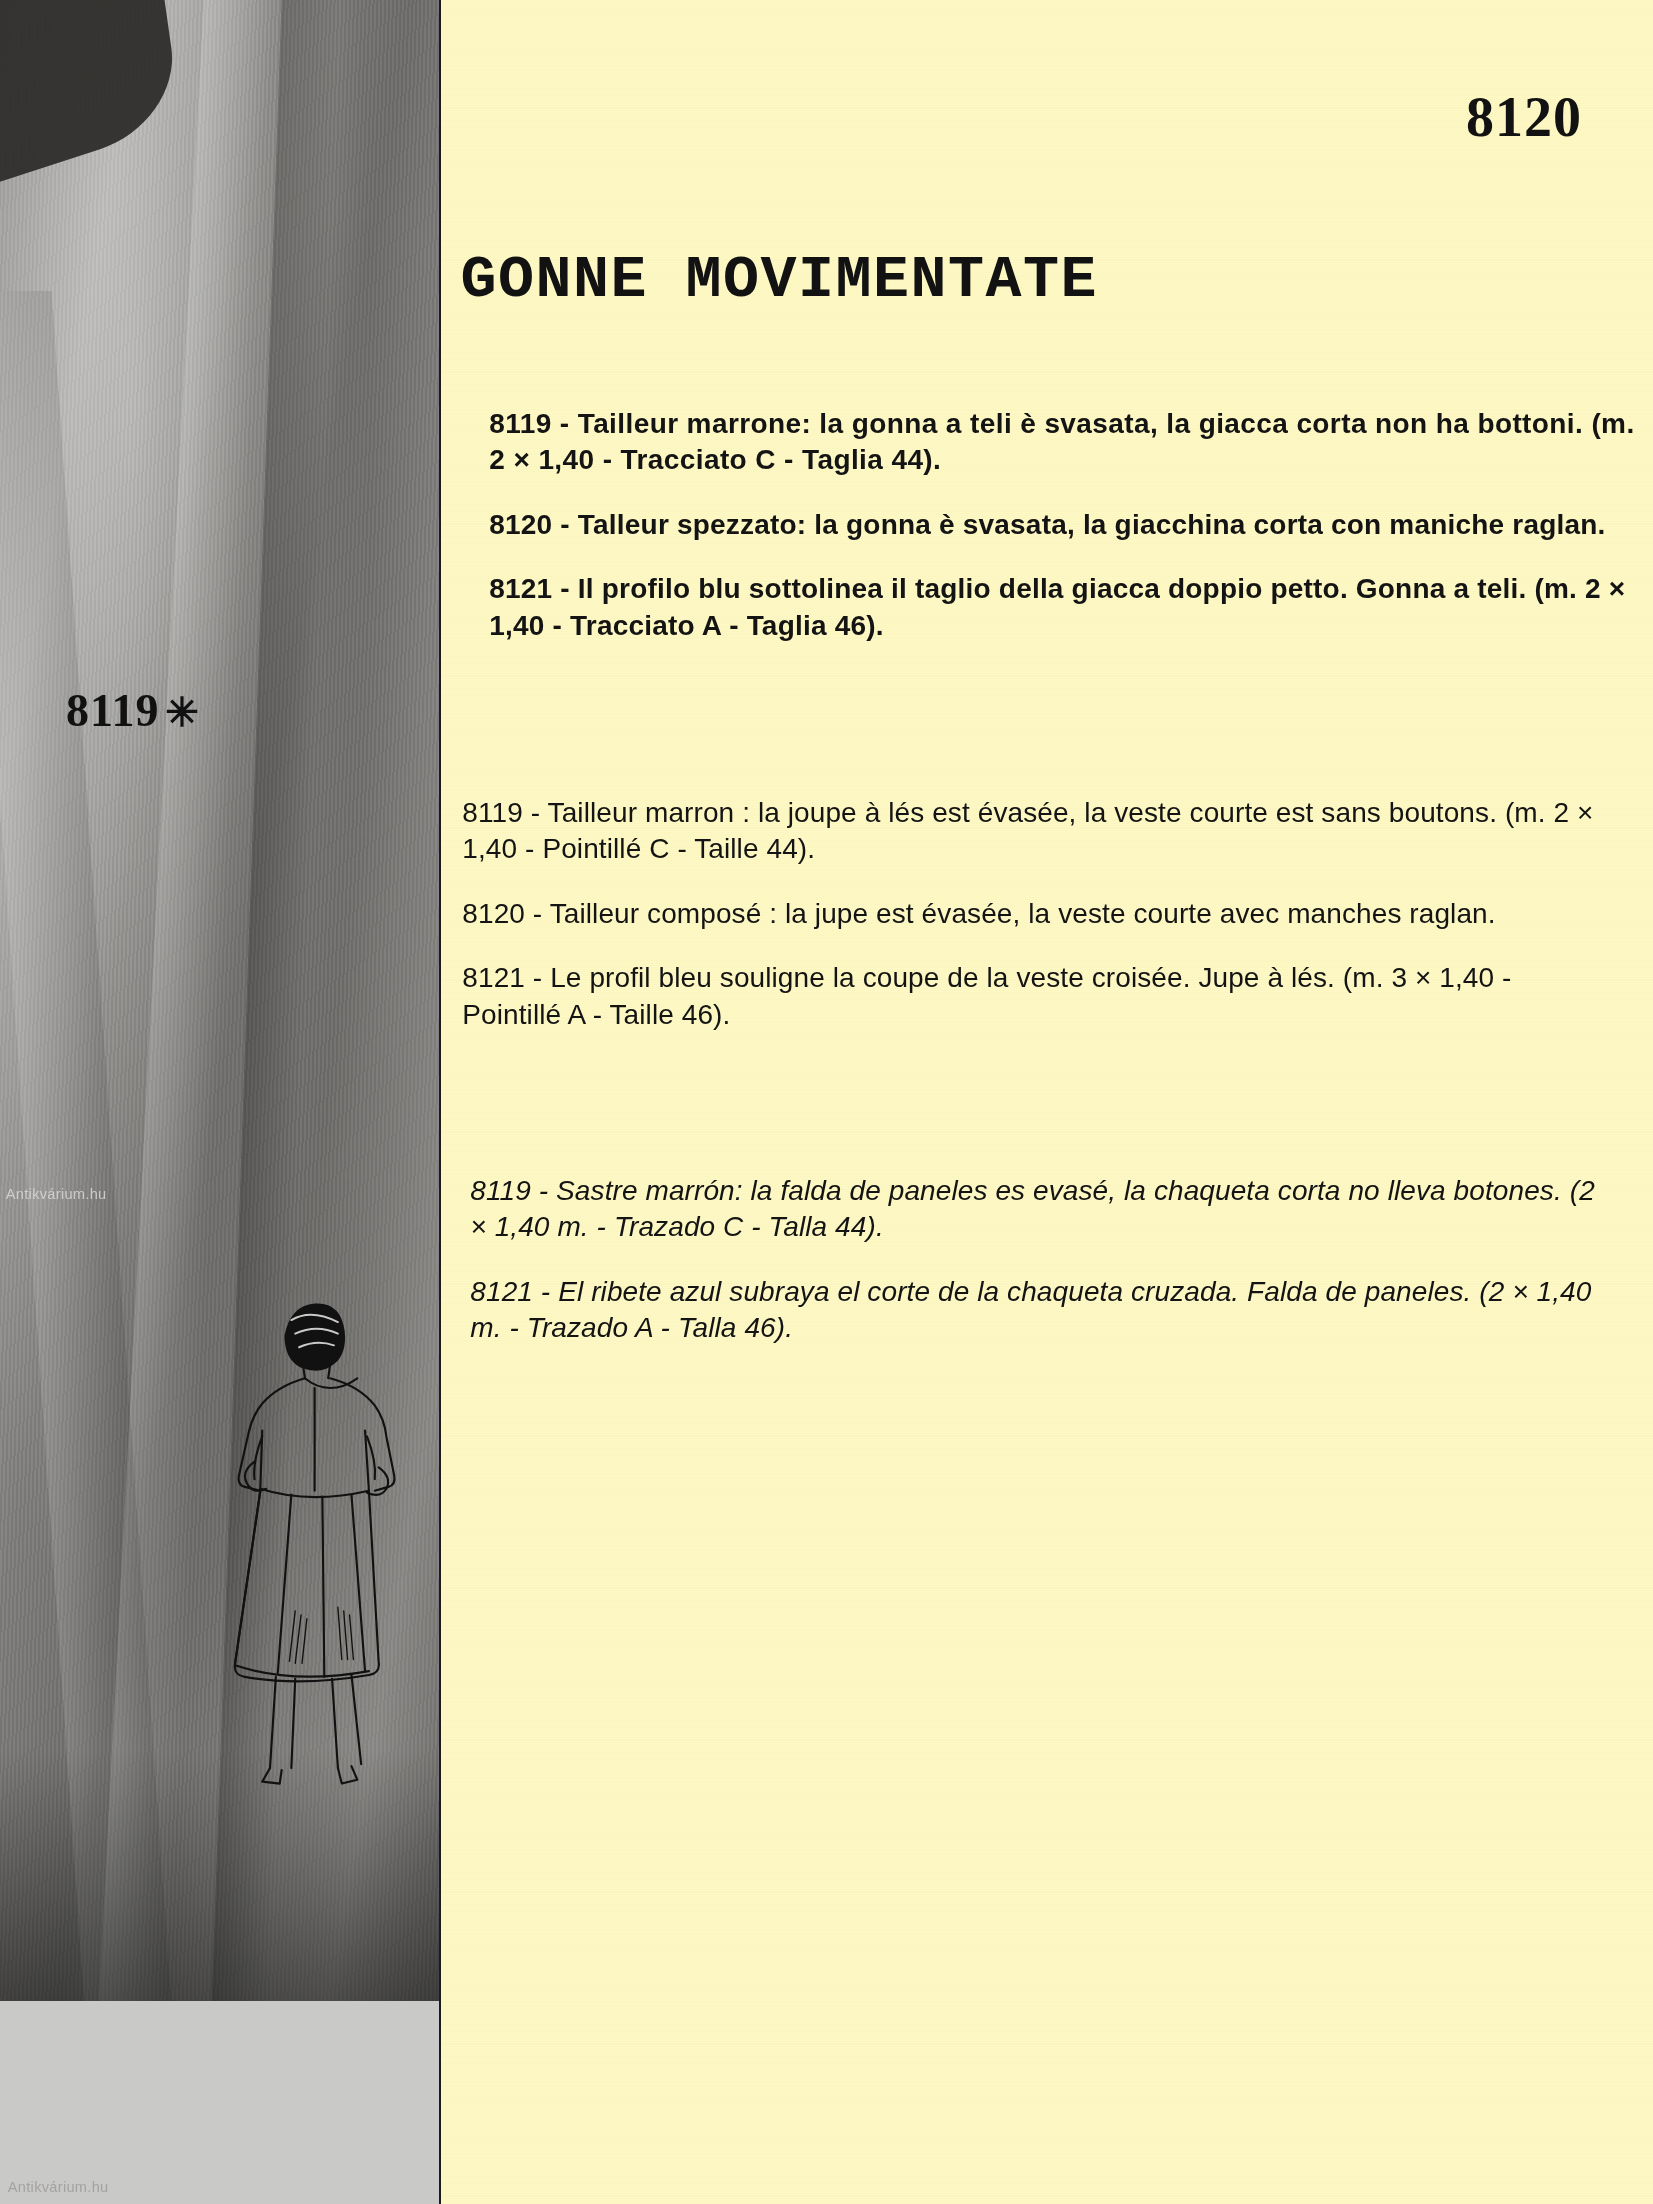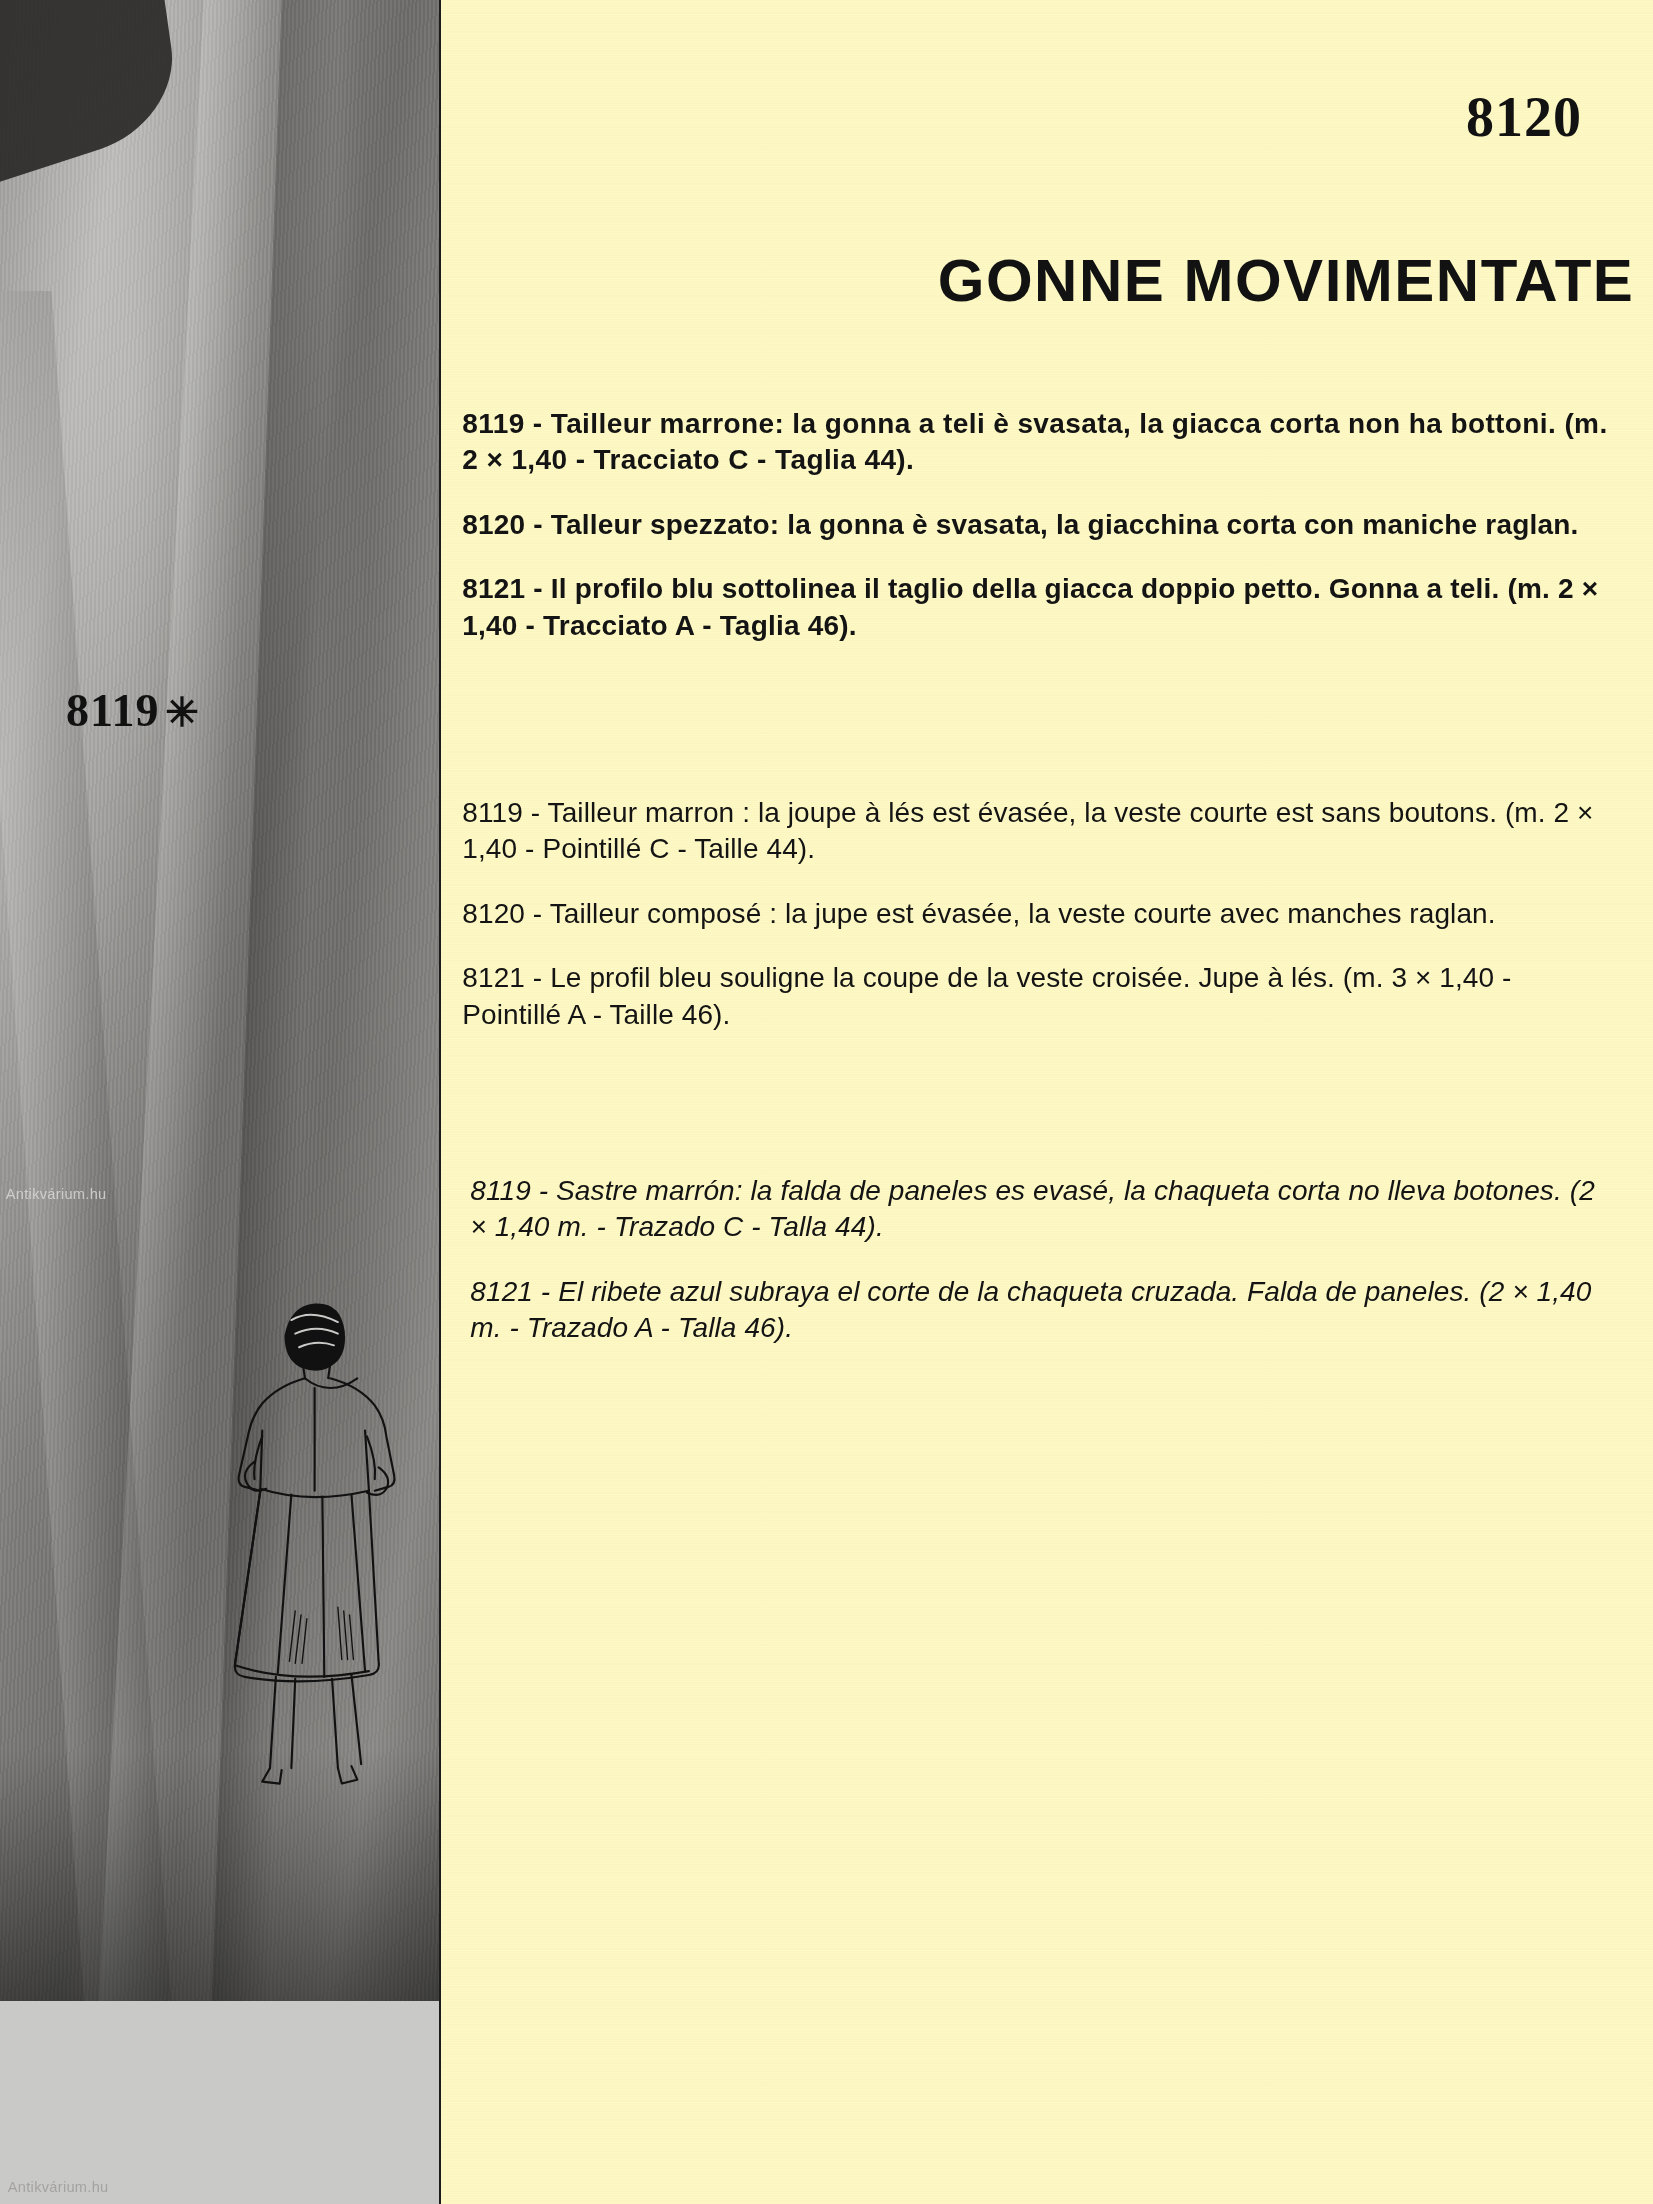--- a/index.html
+++ b/index.html
@@ -149,34 +149,34 @@
     font-size: 56px;
     color: #121212;
     letter-spacing: 1px;
   }
 
   .headline {
     position: absolute;
     left: 19.4px;
     top: 206px;
     width: 1174px;
-    text-align: right;
-    font-family: Liberation Sans, sans-serif;
+    text-align: left;
+    font-family: Liberation Mono, monospace;
     font-weight: bold;
     font-size: 60px;
     letter-spacing: 1.5px;
     color: #121212;
   }
 
   .block {
     position: absolute;
     left: 21.3px;
     width: 1150px;
   }
-  .block.it { top: 378px; }
+  .block.it { top: 378px; margin-left: 27px; }
   .block.fr { top: 767px; }
   .block.es { top: 1145px; }
 
   .para {
     color: #141414;
     margin-bottom: 25px;
     line-height: 1.30;
   }
   .para:last-child { margin-bottom: 0; }
 

